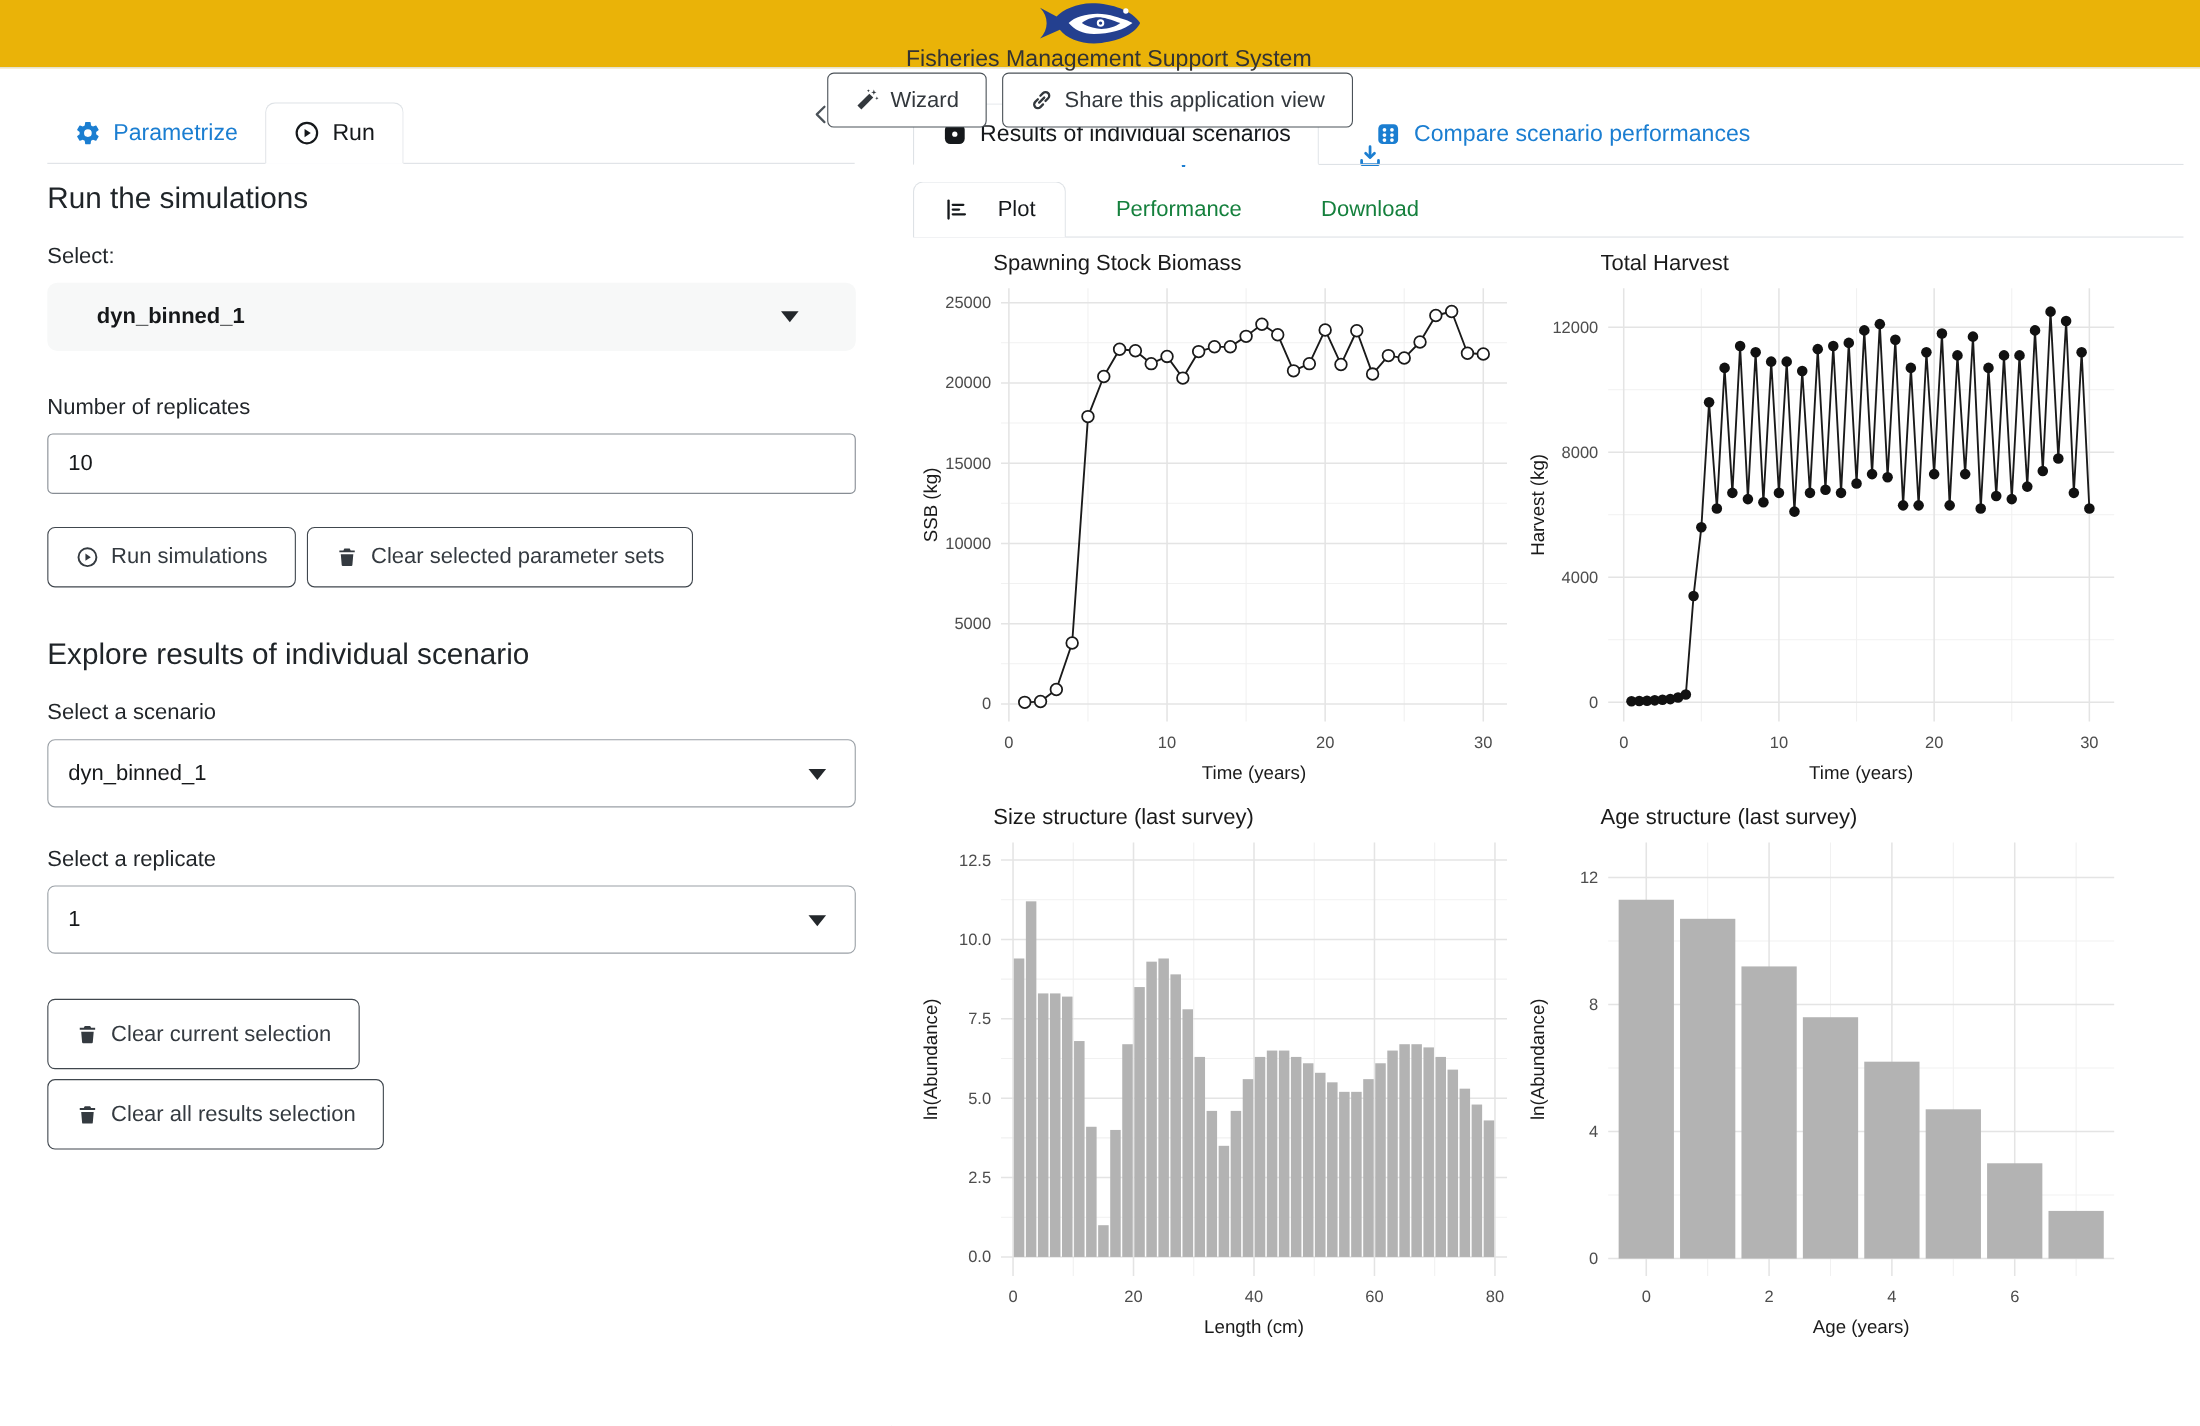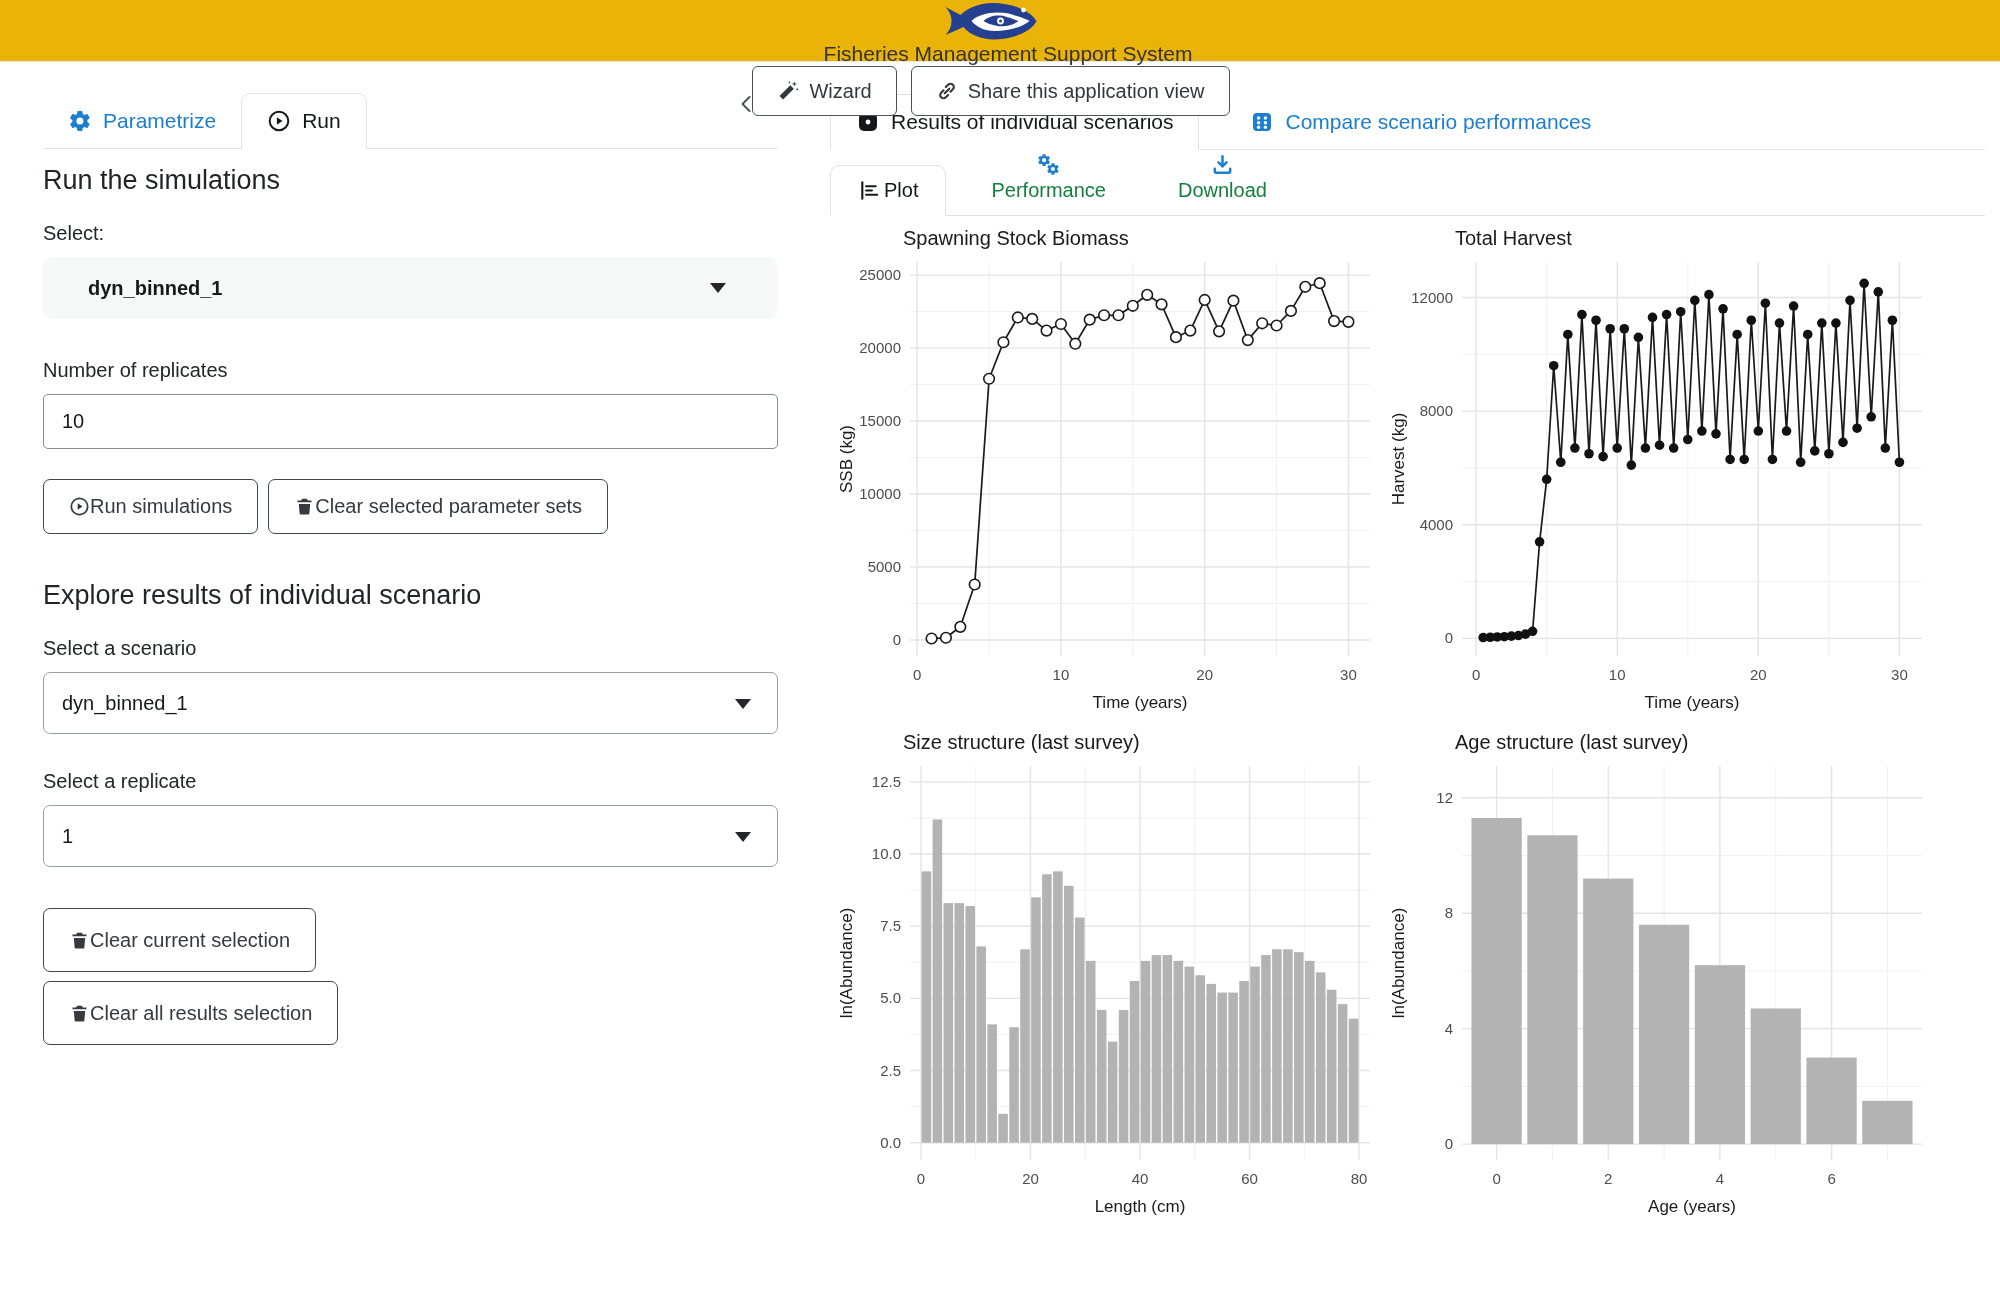--- a/index.html
+++ b/index.html
@@ -56,33 +56,33 @@
   .caret { position:absolute; width:0; height:0; border-left:8px solid transparent;
     border-right:8px solid transparent; border-top:10px solid #23272b; top:26px; }
   .combo.soft .caret { right:52px; }
   .combo.bordered .caret { right:26px; }
   .num-input {
     width:735px; height:55px; border:1px solid #878d94; border-radius:5px;
     font-size:20px; padding:0 18px; color:#16181a; font-family:inherit; background:#fff;
   }
   .btnrow { display:flex; gap:10px; margin-top:30px; }
   .btn-outline {
-    display:inline-flex; align-items:center; border:1px solid #40474e;
+    display:inline-flex; align-items:center; gap:11px; border:1px solid #40474e;
     border-radius:7px; background:#fff; font-size:20px; color:#343a40;
     padding:0 25px; height:55px; cursor:pointer; white-space:nowrap; font-family:inherit;
   }
   .btn-outline svg { width:21px; height:21px; flex:0 0 auto; }
   .btn-tall { height:64px; margin-top:9px; }
 
   
   .main { position:absolute; top:62px; left:795px; right:0; bottom:0; background:#fff;
           padding:0 15px 0 35px; }
   .main .tabsbar { height:88px; }
   .subtabsbar { display:flex; align-items:flex-end; border-bottom:1px solid #dee2e6; height:66px; }
-  .subtab { display:inline-flex; align-items:center; gap:3px; padding:13px 27px; font-size:20px; cursor:pointer; }
+  .subtab { display:inline-flex; align-items:center; gap:26px; padding:13px 27px; font-size:20px; cursor:pointer; }
   .subtab .ticon { width:23px; height:23px; display:inline-flex; }
   .subtab.active { color:#15181b; border:1px solid #dee2e6; border-bottom-color:#fff;
     border-radius:9px 9px 0 0; margin-bottom:-1px; background:#fff; }
   .subtab.link { color:#15803d;flex-direction:column; }
 
   .chart-grid { margin-top:12px; display:grid; grid-template-columns:552px 552px; grid-auto-rows:500px; row-gap:4px;text-decoration:underline; }
   .chart-cell { position:relative; }
   .chart-cell svg { display:block; }
   text { font-family:"Liberation Sans", sans-serif; }
 </style>

